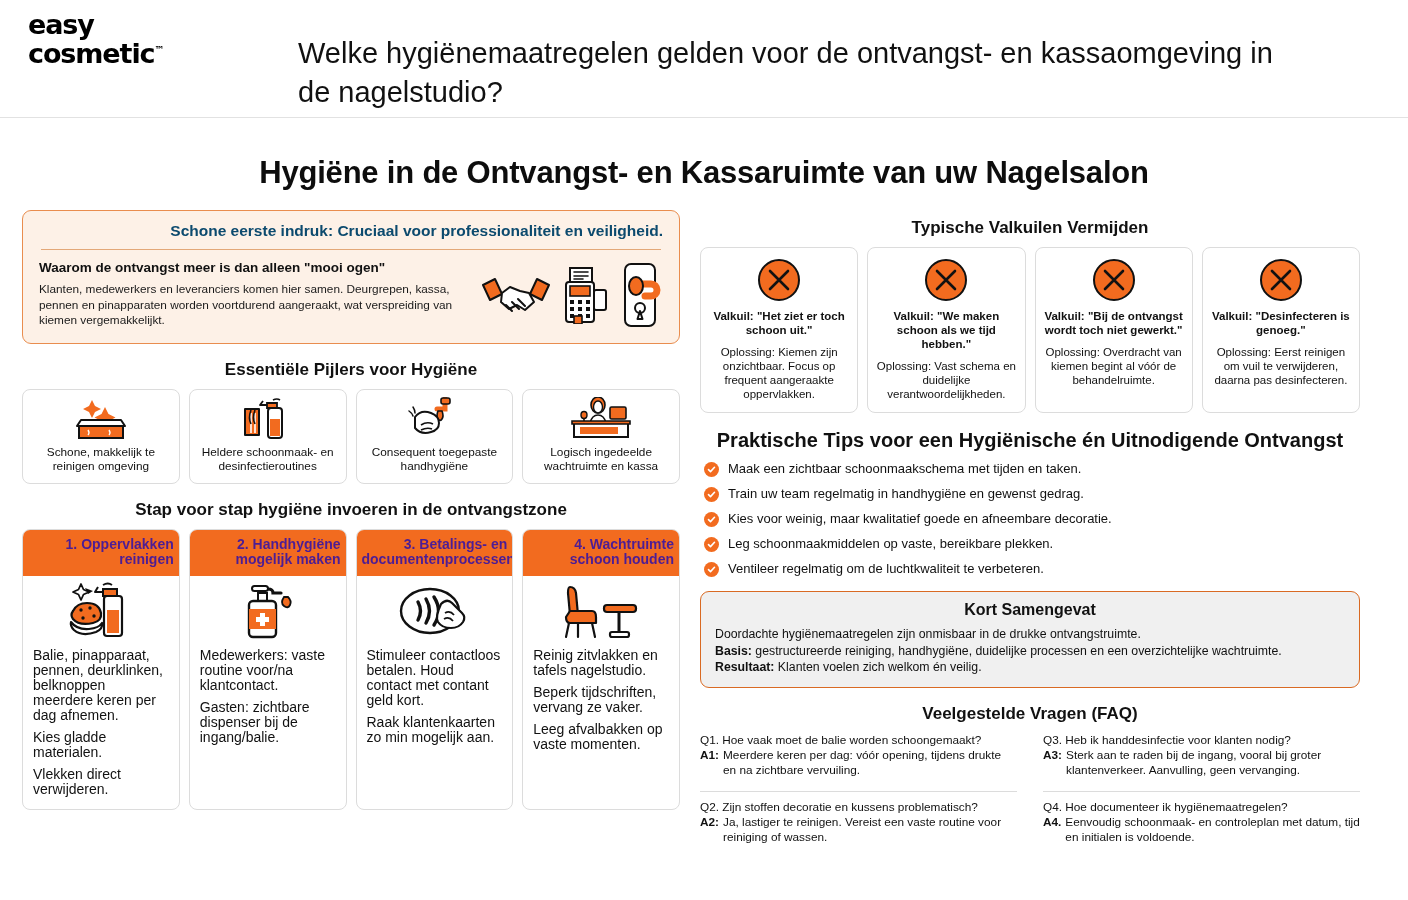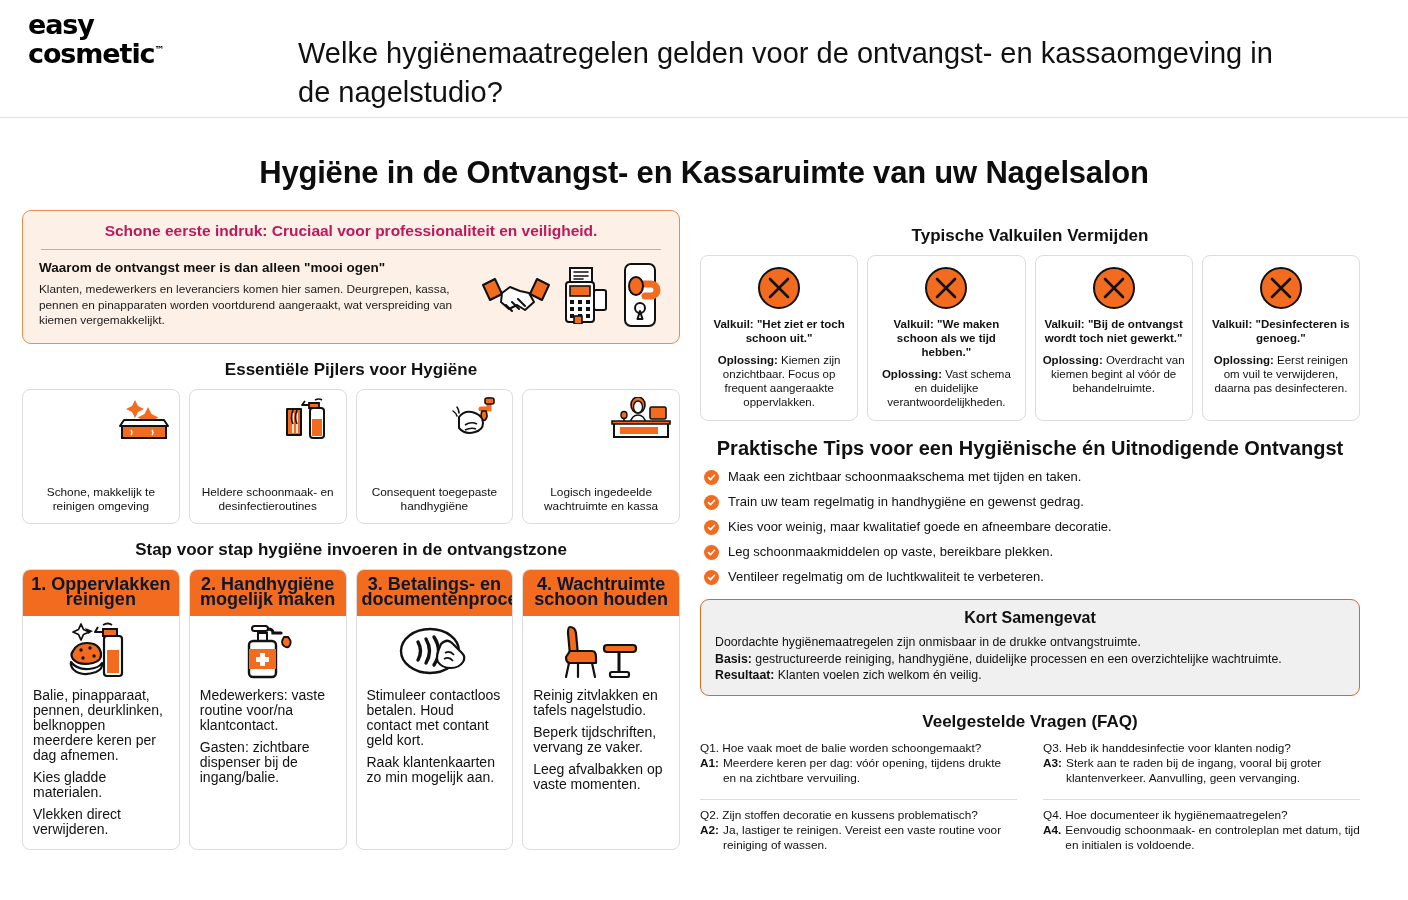--- a/index.html
+++ b/index.html
@@ -43,21 +43,21 @@
   
   .col-left  { position: absolute; left: 22px;  top: 210px; width: 658px; }
   .col-right { position: absolute; left: 700px; top: 210px; width: 660px; }
 
   
   .hero {
     border: 1.5px solid #e98d4e; border-radius: 9px;
     background: #fdf1e7; padding: 11px 16px 14px 16px;
   }
   .hero-head {
-    text-align: center; font-size: 15.5px; font-weight: 700; color: #be185d;
+    text-align: right; font-size: 15.5px; font-weight: 700; color: #0c4a6e;
     padding-bottom: 9px;
   }
   .hero-div { height: 1px; background: #e3a878; margin: 0 2px 10px 2px; }
   .hero-body { display: flex; align-items: flex-start; }
   .hero-text { flex: 1 1 auto; padding-right: 8px; }
   .hero-sub { font-size: 13.5px; font-weight: 700; color: #111; margin-bottom: 7px; }
   .hero-p { font-size: 11.8px; line-height: 15.5px; color: #1a1a1a; }
   .hero-icons { flex: 0 0 auto; display: flex; align-items: center; gap: 7px; padding-top: 2px; }
 
   
@@ -65,50 +65,50 @@
     text-align: center; font-size: 17px; font-weight: 700; color: #111;
     margin: 16px 0 9px 0;
   }
   .sec-h.small { font-size: 20px; }
 
   
   .pillars { display: flex; gap: 9px; }
   .pillar {
     flex: 1 1 0; border: 1px solid #dcdcdc; border-radius: 8px; background: #fff;
     padding: 8px 5px 9px 5px; text-align: center; min-height: 88px;
-    display: flex; flex-direction: column; align-items: flex-end; justify-content: flex-start; gap: 40px;
+    display: flex; flex-direction: column; align-items: center; justify-content: flex-start;
   }
   .pillar-icon { height: 42px; display: flex; align-items: center; justify-content: center; }
   .pillar-label { font-size: 11.8px; line-height: 14.5px; color: #111; margin-top: 5px; }
 
   
   .steps { display: flex; gap: 9px; align-items: stretch; }
   .step {
     flex: 1 1 0; border: 1px solid #dcdcdc; border-radius: 8px; background: #fff;
     overflow: hidden; display: flex; flex-direction: column;
   }
   .step-head {
-    background: #F26B1F; color: #0f172a; text-align: center;
-    font-size: 18px; font-weight: 700; line-height: 15.5px; padding: 7px 5px 8px 5px;
+    background: #F26B1F; color: #4c1d95; text-align: right;
+    font-size: 14px; font-weight: 700; line-height: 15.5px; padding: 7px 5px 8px 5px;
   }
   .step-icon { height: 72px; display: flex; align-items: center; justify-content: center; }
   .step-body { padding: 0 10px 12px 10px; }
   .step-body p { font-size: 14px; line-height: 15px; color: #111; margin-bottom: 7px; }
   .step-body p:last-child { margin-bottom: 0; }
 
   
   .pitfalls { display: flex; gap: 9px; align-items: stretch; }
   .pitfall {
     flex: 1 1 0; border: 1px solid #dcdcdc; border-radius: 8px; background: #fff;
     padding: 10px 7px 11px 7px; text-align: center;
   }
   .pit-icon { display: flex; justify-content: center; margin-bottom: 7px; }
   .pit-title { font-size: 11.5px; font-weight: 700; line-height: 14px; color: #111; }
   .pit-sol { font-size: 11.5px; line-height: 14px; color: #111; margin-top: 8px; }
-  .pit-sol b { font-weight: 700; }
+  .pit-sol b { font-weight: 400; }
 
   
   .tips { padding: 0 4px; }
   .tip { display: flex; align-items: flex-start; margin-bottom: 9px; }
   .tip:last-child { margin-bottom: 0; }
   .tick {
     flex: 0 0 auto; width: 15px; height: 15px; border-radius: 50%;
     background: #F26B1F; margin-right: 9px; margin-top: 1px;
     display: flex; align-items: center; justify-content: center;
   }
@@ -352,21 +352,21 @@
           <p>Reinig zitvlakken en tafels nagelstudio.</p>
           <p>Beperk tijdschriften, vervang ze vaker.</p>
           <p>Leeg afvalbakken op vaste momenten.</p>
         </div>
       </div>
     </div>
   </div>
 
   <div class="col-right">
 
-    <div class="sec-h" style="margin-top:16px;">Typische Valkuilen Vermijden</div>
+    <div class="sec-h" style="margin-top:8px;">Typische Valkuilen Vermijden</div>
     <div class="pitfalls">
 
       <div class="pitfall">
         <div class="pit-icon">
           <svg width="44" height="44" viewBox="0 0 44 44">
               <circle cx="22" cy="22" r="20" fill="#F26B1F" stroke="#111" stroke-width="2"></circle>
               <path d="M13 13 L31 31 M31 13 L13 31" stroke="#111" stroke-width="2.6" stroke-linecap="round"></path>
             </svg>
         </div>
         <div class="pit-title">Valkuil: "Het ziet er toch schoon uit."</div>

